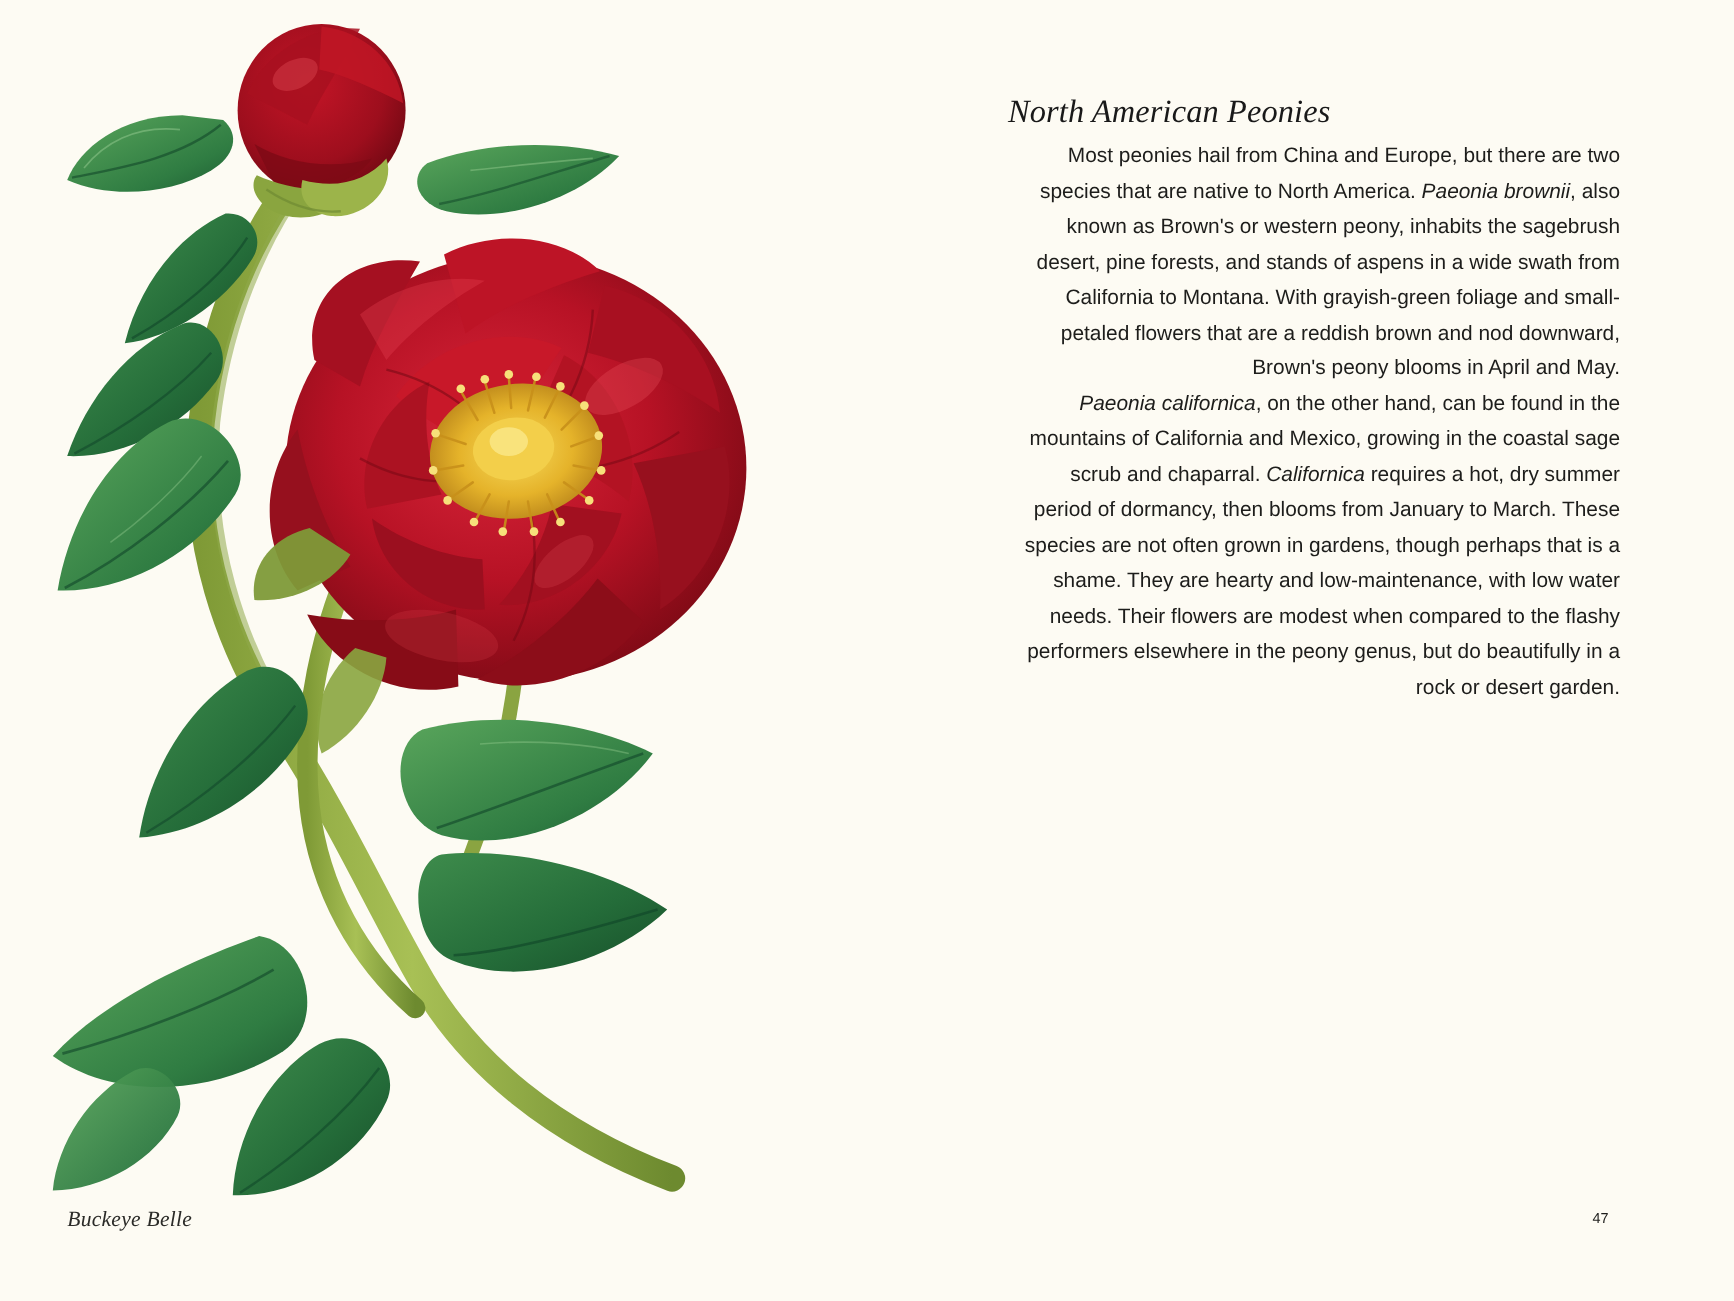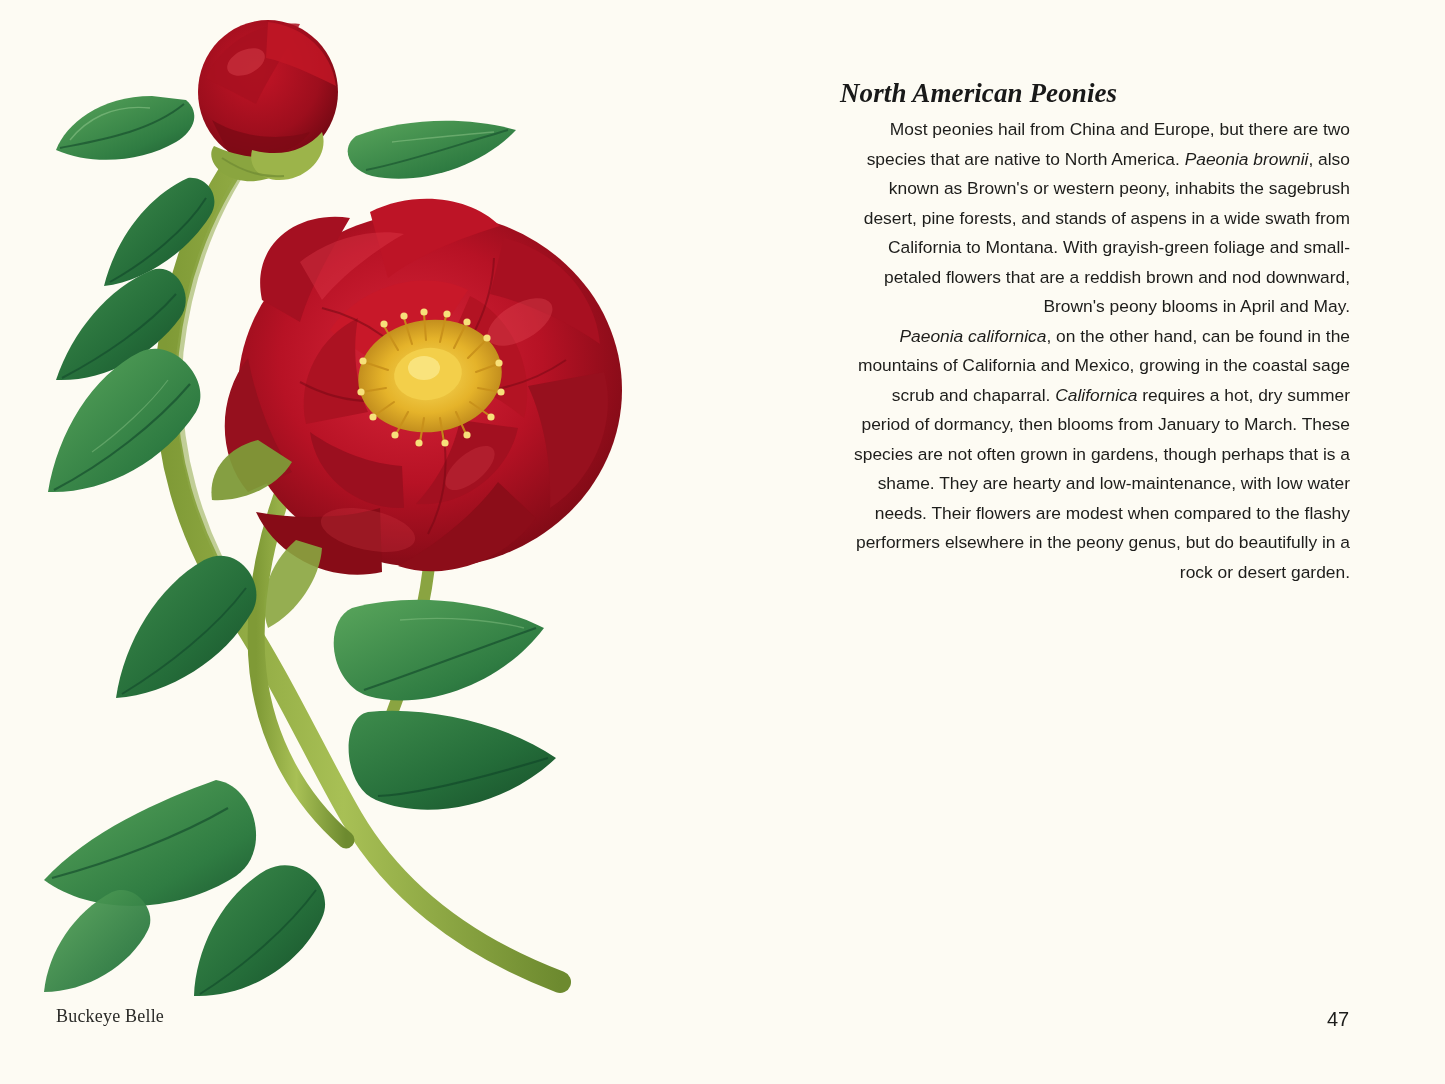--- a/index.html
+++ b/index.html
@@ -27,35 +27,36 @@
   .illustration svg {
     display: block;
     width: 100%;
     height: 100%;
   }
   .caption {
     position: absolute;
     left: 56px;
     top: 1006px;
     font-family: "Liberation Serif", serif;
+    font-style: italic;
     font-size: 18px;
     color: #2b2b28;
     letter-spacing: 0.2px;
   }
 
   
   .text-column {
     position: absolute;
     left: 840px;
     top: 78px;
     width: 510px;
   }
   .article-title {
     font-family: "Liberation Serif", serif;
-    font-weight: bold;
+    font-weight: normal;
     font-style: italic;
     font-size: 27px;
     color: #191919;
     margin: 0 0 6px 0;
     letter-spacing: 0.1px;
   }
   .body-text {
     font-family: "Liberation Sans", sans-serif;
     font-size: 17.4px;
     line-height: 29.5px;
@@ -67,21 +68,21 @@
     text-indent: 26px;
   }
   .body-text em {
     font-style: italic;
   }
   .page-number {
     position: absolute;
     left: 1327px;
     top: 1008px;
     font-family: "Liberation Sans", sans-serif;
-    font-size: 20px;
+    font-size: 12px;
     color: #1d1d1b;
   }
 </style>
 </head>
 <body>
 
 <div class="page">
 
   <div class="illustration">
     <svg viewBox="0 0 720 1084" xmlns="http://www.w3.org/2000/svg">

